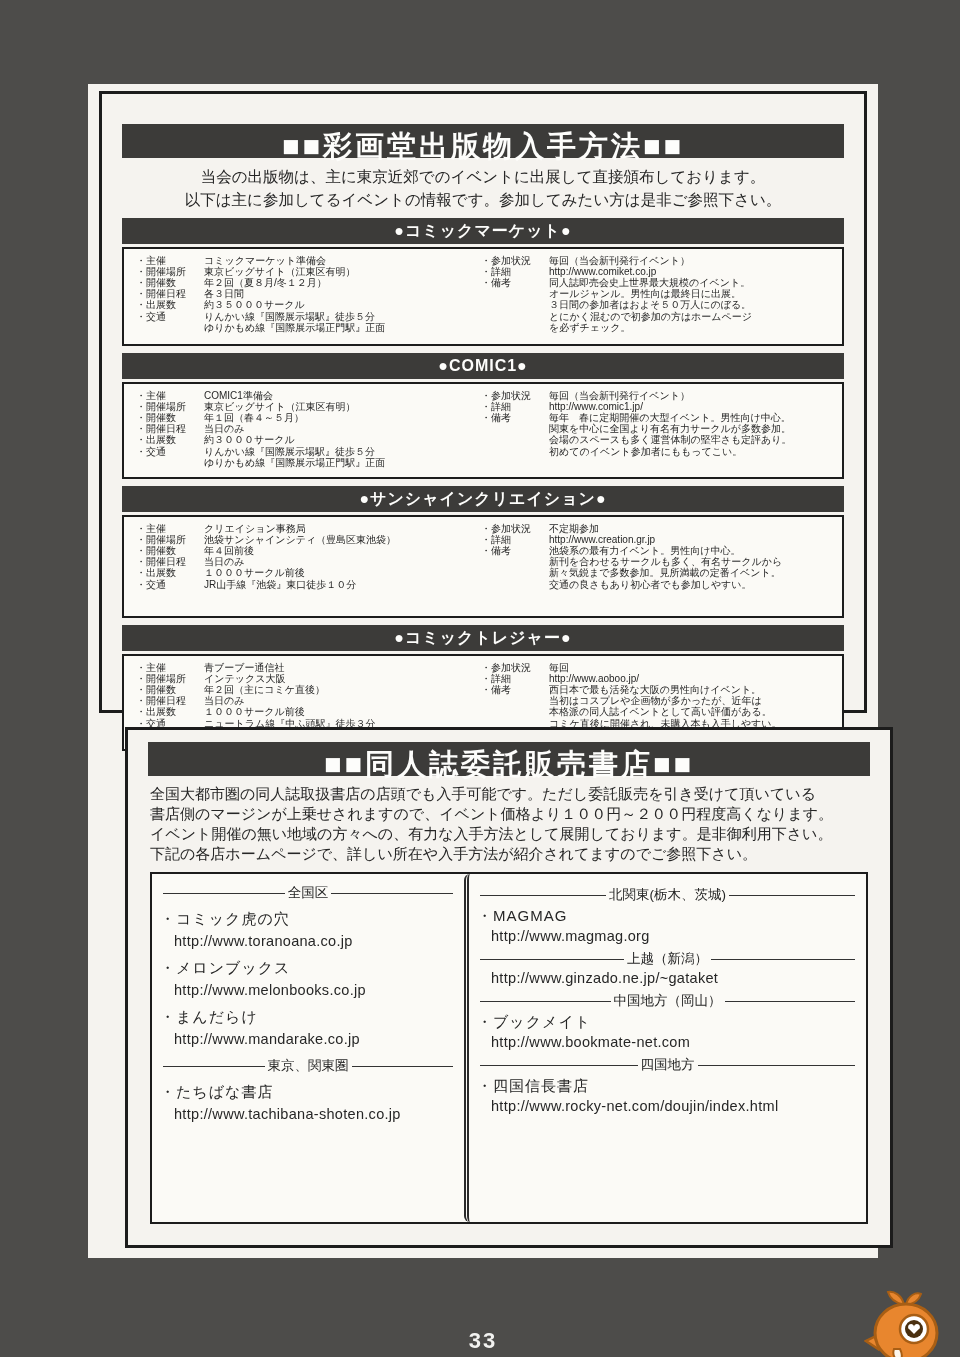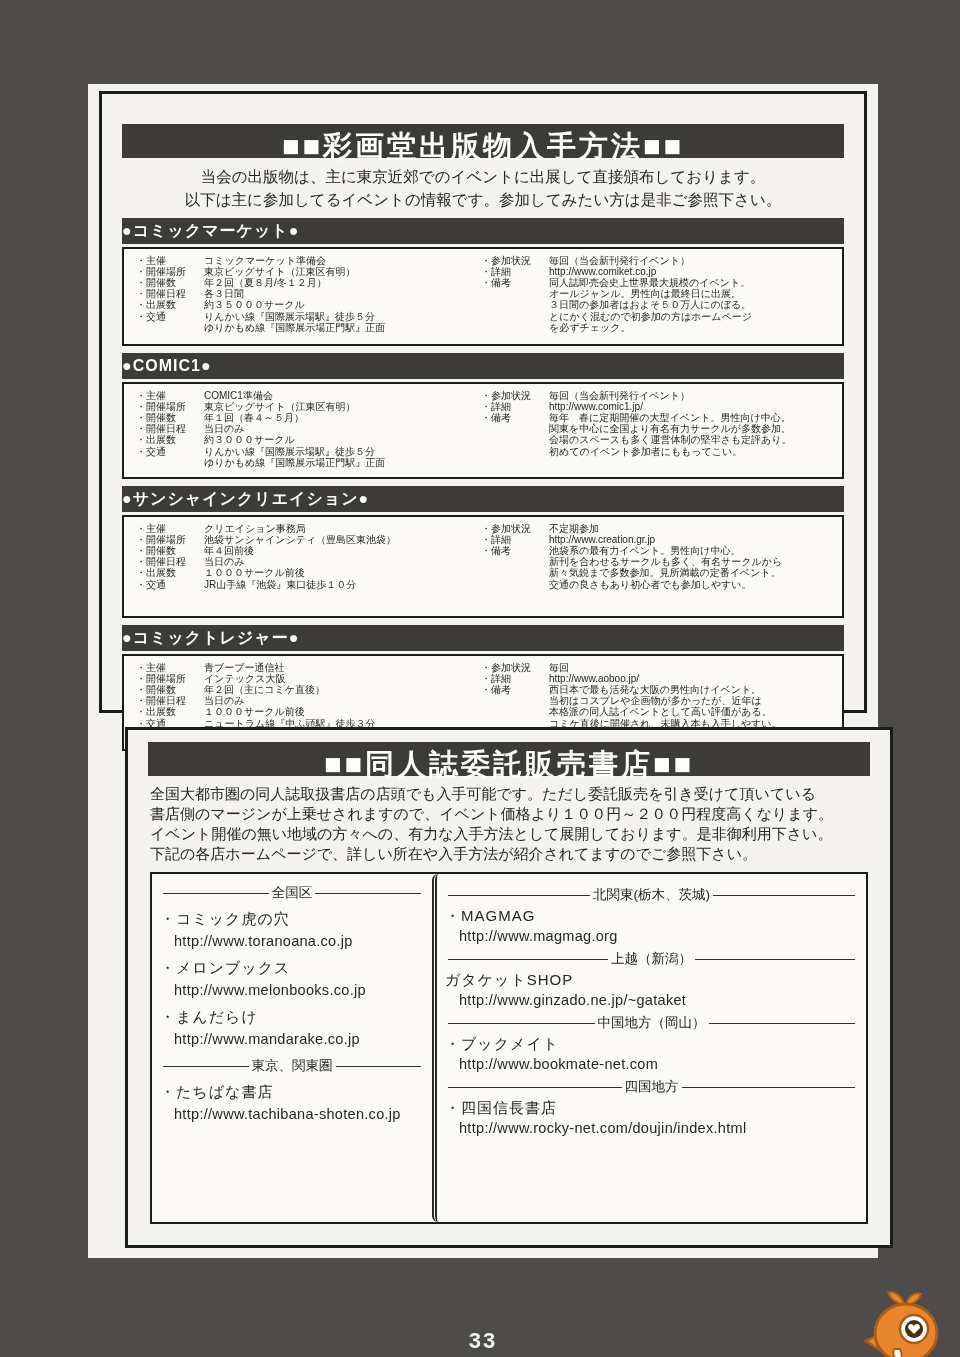--- a/index.html
+++ b/index.html
@@ -22,37 +22,37 @@
   .big-bar{
     background:#3c3b39;color:#fdfdfb;text-align:center;font-weight:bold;
     font-size:29px;height:34px;line-height:45px;letter-spacing:3px;
   }
   .intro1{margin:7px 0 6px;font-size:15.5px;line-height:1.5;text-align:center;}
   .intro2{margin:8px 2px 0;font-size:15px;line-height:20px;text-align:left;}
   .event{margin-top:6px;}
   .event + .event{margin-top:7px;}
   .event-bar{
     background:#3c3b39;color:#fdfdfb;font-size:16px;font-weight:bold;
-    text-align:left;height:26px;line-height:26px;letter-spacing:1px;
+    text-align:center;height:26px;line-height:26px;letter-spacing:1px;
   }
   .event-body{
     border:2px solid #1c1c1c;background:#fbfaf6;margin-top:3px;
     display:flex;padding:6px 8px 5px 12px;font-size:10px;line-height:11.2px;
   }
   .ecol-l{width:345px;flex:none;}
   .ecol-r{flex:1;}
   .erow{display:flex;}
   .elab{width:68px;flex:none;white-space:nowrap;}
   .eval{flex:1;white-space:pre-line;}
   .store-box{
     border:2px solid #1c1c1c;background:#fbfaf6;margin:8px 2px 0;
     box-sizing:border-box;height:352px;display:flex;
   }
   .scol{box-sizing:border-box;padding:6px 8px 0 8px;}
-  .scol-left{width:280px;flex:none;}
+  .scol-left{width:312px;flex:none;}
   .scol-right{flex:1;border-left:5px double #2a2a2a;border-radius:6px;}
   .sheader{display:flex;align-items:center;font-size:13.5px;margin:4px 0 2px;}
   .sheader::before,.sheader::after{content:"";flex:1;border-top:1.5px solid #333;margin:0 3px;}
   .sname{font-size:15px;letter-spacing:1px;}
   .surl{font-size:14.5px;margin-left:14px;letter-spacing:.3px;}
   .scol-left .sname{margin:8px 0 4px;}
   .scol-left .surl{margin-bottom:10px;}
   .scol-right .sname{margin:3px 0 2px;}
   .scol-right .surl{margin-bottom:4px;}
   .scol-right .sheader{margin-top:6px;}
@@ -324,21 +324,20 @@
             <span>北関東(栃木、茨城)</span>
           </div>
         <div>
           <div class="sname">・MAGMAG</div>
           <div class="surl">http://www.magmag.org</div>
         </div>
         <div class="sheader">
             <span>上越（新潟）</span>
           </div>
         <div>
-          <div class="sname">ガタケットSHOP</div>
           <div class="surl">http://www.ginzado.ne.jp/~gataket</div>
         </div>
         <div class="sheader">
             <span>中国地方（岡山）</span>
           </div>
         <div>
           <div class="sname">・ブックメイト</div>
           <div class="surl">http://www.bookmate-net.com</div>
         </div>
         <div class="sheader">

